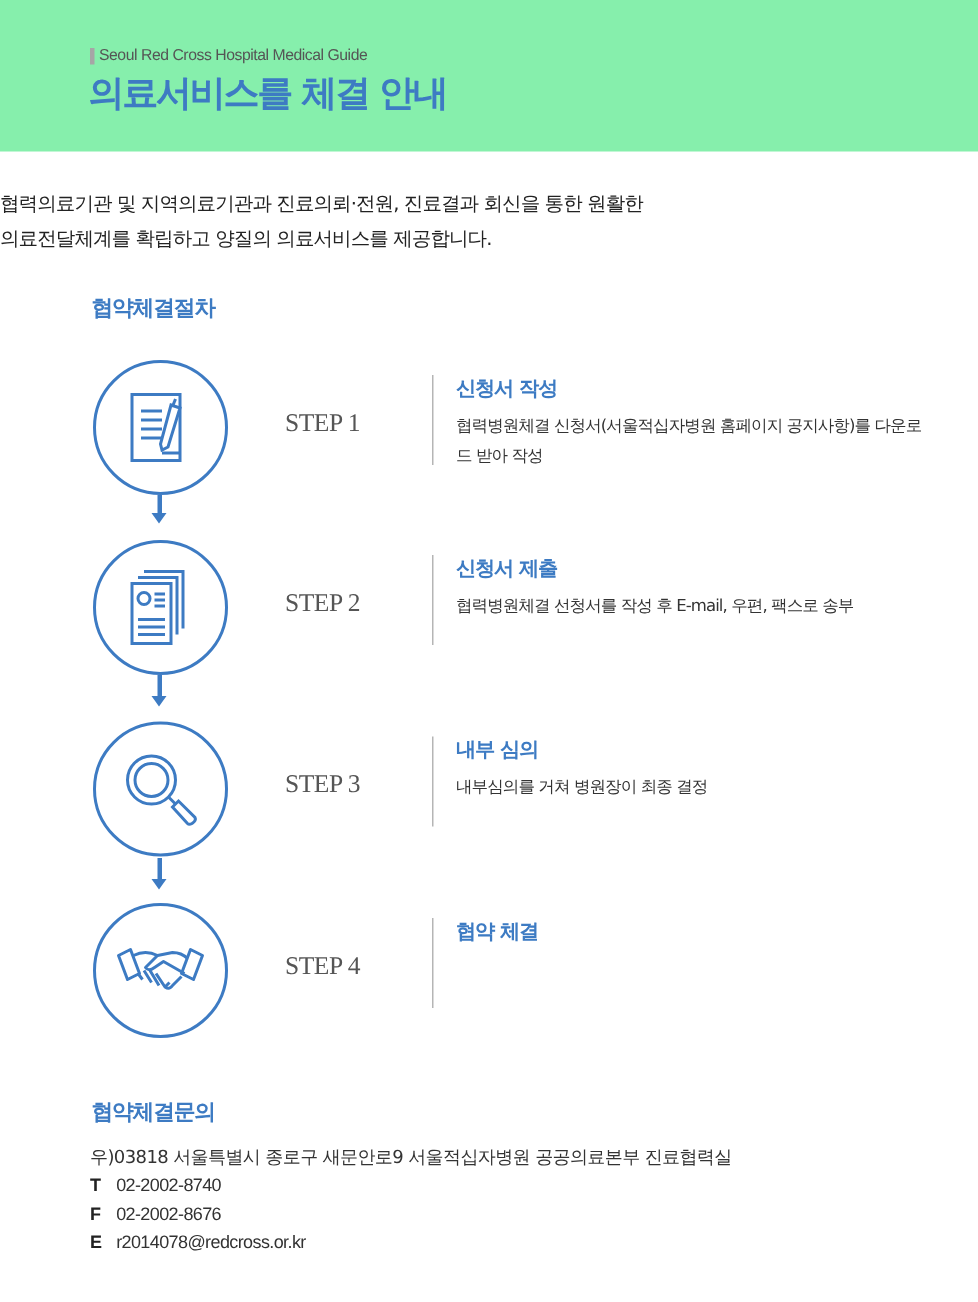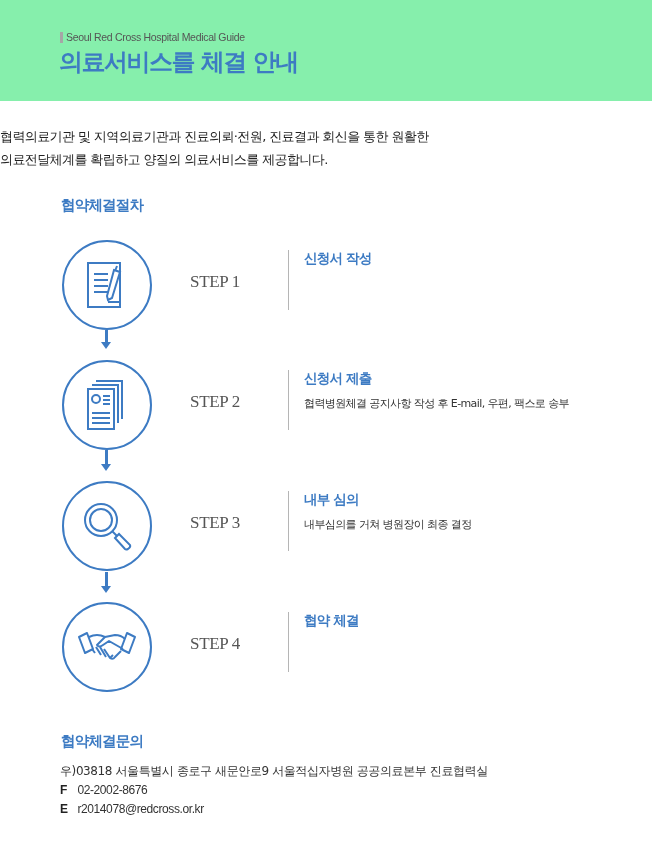--- a/index.html
+++ b/index.html
@@ -61,41 +61,42 @@
       <line x1="10" y1="26" x2="24" y2="26"></line>
       <line x1="10" y1="32" x2="24" y2="32"></line>
       <path d="M30 10 L36 12 L28 38 L24 40 L23 36 Z" fill="#fff"></path>
       <line x1="33" y1="6" x2="31" y2="11"></line>
       <line x1="24" y1="42" x2="36" y2="42"></line>
     </svg>
   </div>
   <div class="label">STEP 1</div>
   <div class="divider"></div>
   <div class="name">신청서 작성</div>
+  <div class="desc">협력병원체결 신청서(서울적십자병원 홈페이지 공지사항)를 다운로드 받아 작성</div>
 </div>
 
 <div class="step" style="top:360px;">
   <div class="circle">
     <svg width="46" height="52" viewBox="0 0 46 52" fill="none" stroke="#3d7bc3" stroke-width="2">
       <path d="M12 2 H38 V40"></path>
       <path d="M8 6 H34 V44"></path>
       <path d="M4 10 H30 V50 H4 Z" fill="#fff"></path>
       <circle cx="12" cy="20" r="4"></circle>
       <line x1="19" y1="17" x2="26" y2="17"></line>
       <line x1="19" y1="21" x2="26" y2="21"></line>
       <line x1="19" y1="25" x2="26" y2="25"></line>
       <line x1="8" y1="34" x2="26" y2="34"></line>
       <line x1="8" y1="39" x2="26" y2="39"></line>
       <line x1="8" y1="44" x2="26" y2="44"></line>
     </svg>
   </div>
   <div class="label">STEP 2</div>
   <div class="divider"></div>
   <div class="name">신청서 제출</div>
-  <div class="desc">협력병원체결 공지사항 작성 후 E-mail, 우편, 팩스로 송부</div>
+  <div class="desc">협력병원체결 선청서를 작성 후 E-mail, 우편, 팩스로 송부</div>
 </div>
 
 <div class="step" style="top:481px;">
   <div class="circle">
     <svg width="52" height="52" viewBox="0 0 52 52" fill="none" stroke="#3d7bc3" stroke-width="2">
       <circle cx="20" cy="20" r="16"></circle>
       <circle cx="20" cy="20" r="11"></circle>
       <path d="M31 31 L36 36"></path>
       <path d="M34 38 L38 34 L49 45 Q50 47 47 49 Q45 50 44 49 Z"></path>
     </svg>
@@ -120,20 +121,24 @@
   <div class="label">STEP 4</div>
   <div class="divider"></div>
   <div class="name">협약 체결</div>
 </div>
 
 <div class="section-title" style="top:732px;">협약체결문의</div>
 
 <div class="contact">
   <div class="line">우)03818 서울특별시 종로구 새문안로9 서울적십자병원 공공의료본부 진료협력실</div>
   <div class="line">
+    <span class="key">T</span>
+    <span class="val">02-2002-8740</span>
+  </div>
+  <div class="line">
     <span class="key">F</span>
     <span class="val">02-2002-8676</span>
   </div>
   <div class="line">
     <span class="key">E</span>
     <span class="val">r2014078@redcross.or.kr</span>
   </div>
 </div>
 
 </body></html>

